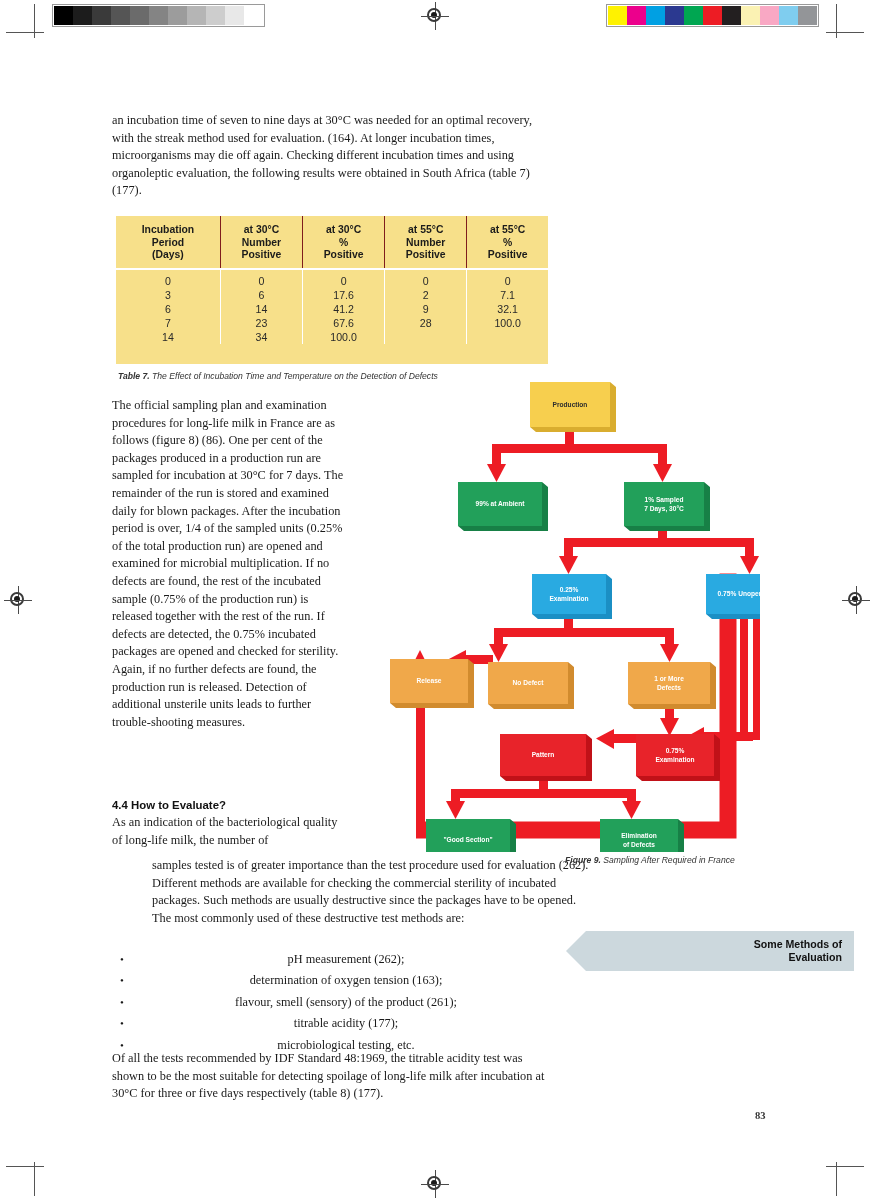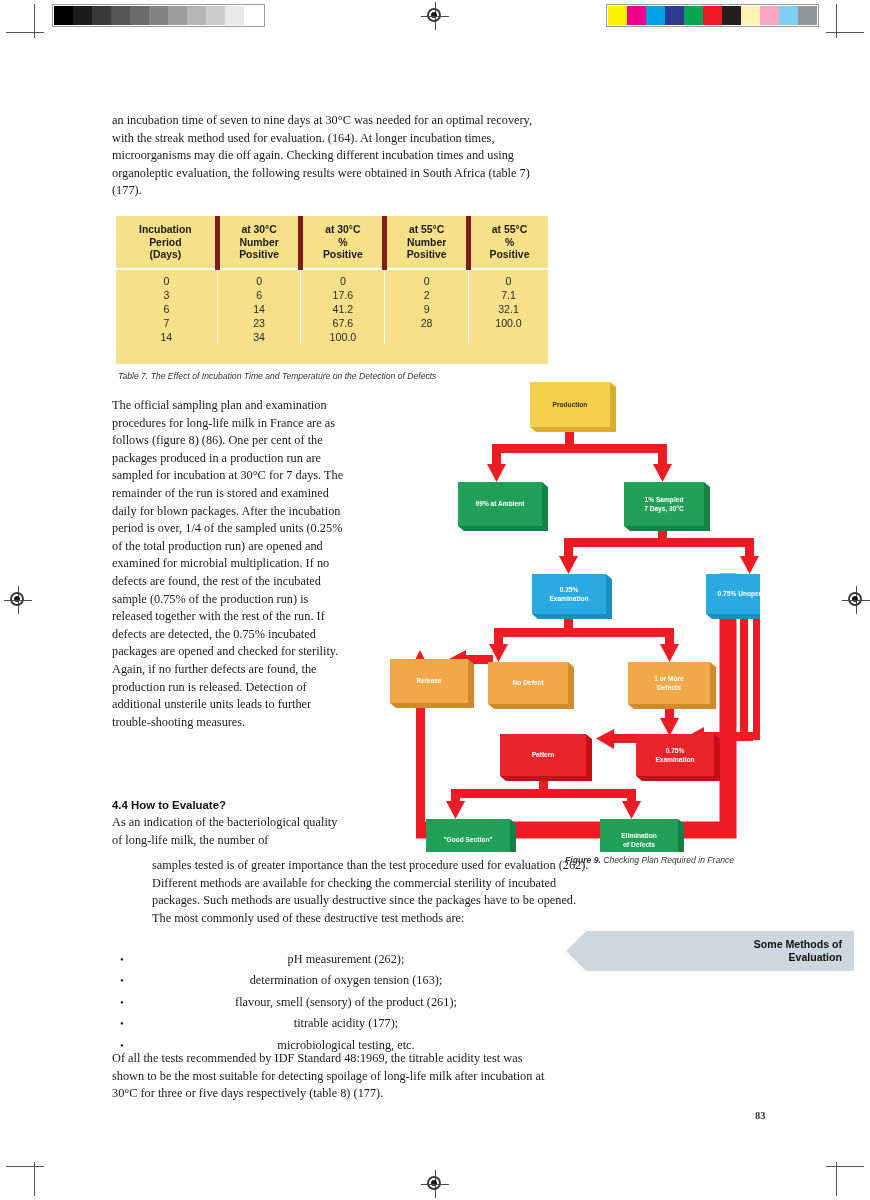--- a/index.html
+++ b/index.html
@@ -32,34 +32,34 @@
     font-size:12.3px;line-height:17.6px;margin:0 0 0 0;text-align:left;
   }
   .narrow{width:232px;}
 
   
   .tbl-wrap{position:absolute;left:116px;top:216px;width:432px;height:148px;background:#f7e08a;}
   table.data{border-collapse:collapse;width:100%;font-family:"Liberation Sans",sans-serif;}
   table.data th{
     font-size:10.4px;font-weight:bold;color:#1b1b1b;
     padding:8px 2px 6px 2px;line-height:12.6px;text-align:center;vertical-align:top;
-    border-right:5px solid #7f1d1d;
+    border-right:1px solid #7f1d1d;
   }
   table.data th:last-child{border-right:none;}
   table.data td{
     font-size:10.6px;color:#2a2a2a;text-align:center;padding:1px 2px;
     border-right:1px solid #ffffff;
   }
   table.data td:last-child{border-right:none;}
   table.data tbody tr:first-child td{border-top:2px solid #ffffff;padding-top:5px;}
   .tbl-caption{
     position:absolute;left:118px;top:371px;width:440px;
     font-family:"Liberation Sans",sans-serif;font-size:8.6px;font-style:italic;color:#333;
   }
-  .tbl-caption b{font-style:italic;font-weight:normal;margin-top:31px;}
+  .tbl-caption b{font-style:italic;font-weight:bold;margin-top:31px;}
 
   
   ul.bullets{list-style:none;margin:6px 0 6px 0;padding:0;}
   ul.bullets li{
     font-size:12.3px;line-height:21.4px;position:relative;padding-left:28px;text-align:center;
   }
   ul.bullets li:before{content:"\2022";position:absolute;left:8px;top:0;font-size:11px;}
 
   h4.sec{
     font-family:"Liberation Sans",sans-serif;
@@ -381,21 +381,21 @@
             <path d="M 290 437 L 296 442 L 296 484 L 218 484 L 212 479 L 290 479 Z" fill="#178046"></path>
             <rect x="212" y="437" width="78" height="42" fill="#22a05a"></rect>
             <text x="251" y="456.09999999999997" text-anchor="middle" font-family="&quot;Liberation Sans&quot;, sans-serif" font-size="6.6" font-weight="bold" fill="#ffffff">Elimination</text>
             <text x="251" y="464.7" text-anchor="middle" font-family="&quot;Liberation Sans&quot;, sans-serif" font-size="6.6" font-weight="bold" fill="#ffffff">of Defects</text>
           </g>
         </g>
     </svg>
   </div>
 
   <div class="fig-caption">
-    <b>Figure 9.</b><span> Checking Plan Required in France</span>
+    <b>Figure 9.</b><span> Sampling After Required in France</span>
   </div>
 
   <div class="callout">
     <svg class="banner" width="288" height="40" viewBox="0 0 288 40">
       <polygon id="calloutpoly" points="20,0 288,0 288,40 20,40 0,20" fill="#ccd8dd"></polygon>
     </svg>
     <div class="label" style="color: rgb(17, 17, 17);">
       <div>Some Methods of</div>
       <div>Evaluation</div>
     </div>

